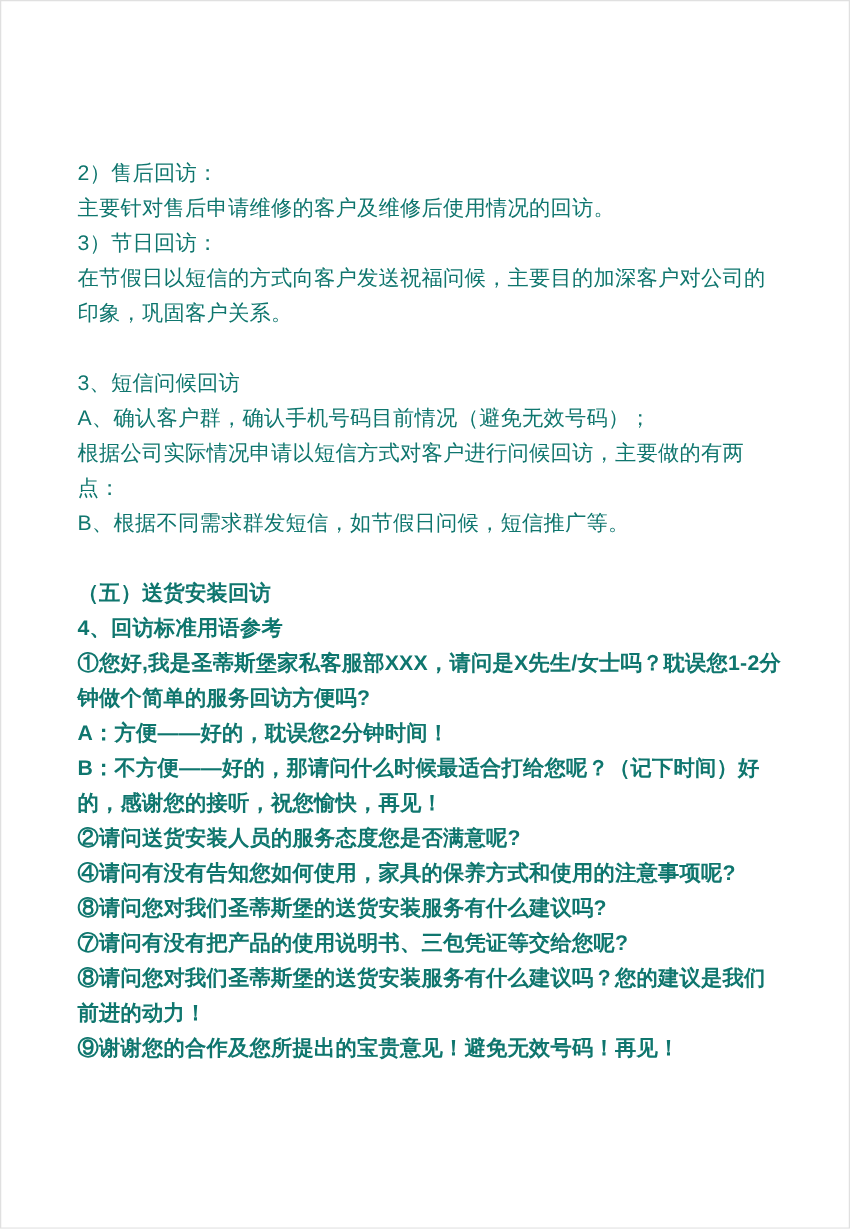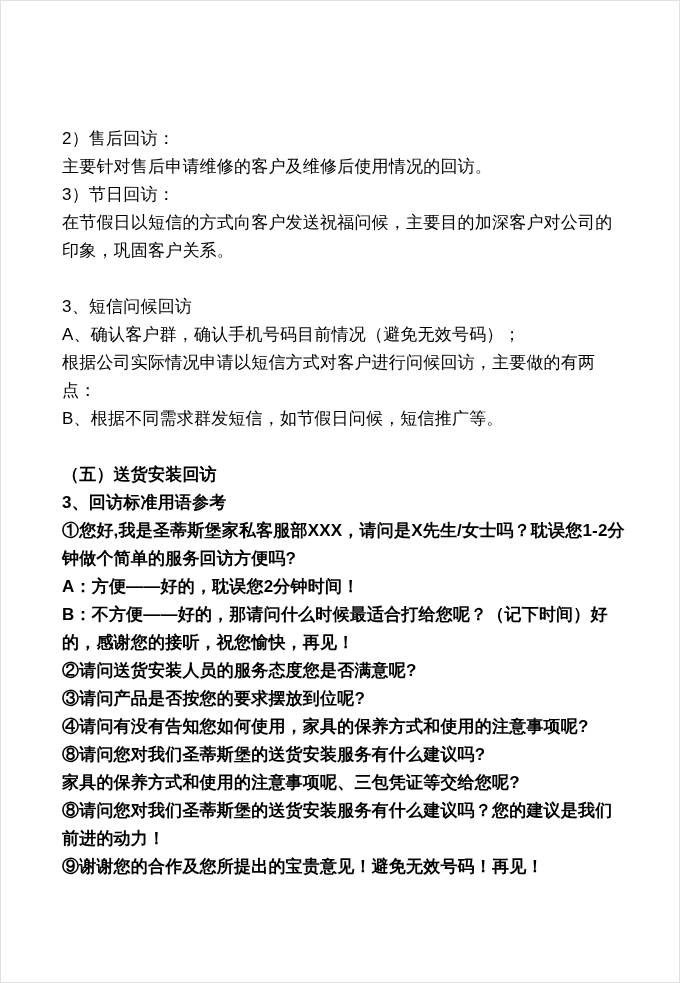--- a/index.html
+++ b/index.html
@@ -46,41 +46,40 @@
   p.para {
     margin: 0;
     padding: 0;
     word-break: break-all;
   }
 </style>
 </head>
 <body>
 
 <div class="page" style="background: rgb(255, 255, 255); border-color: rgb(224, 224, 224);">
-  <div class="content" id="doc-content" style="color: #000000;">
+  <div class="content" id="doc-content" style="color: #0f766e;">
       <section class="doc-section">
         <p class="para">2）售后回访：</p>
         <p class="para">主要针对售后申请维修的客户及维修后使用情况的回访。</p>
         <p class="para">3）节日回访：</p>
         <p class="para">在节假日以短信的方式向客户发送祝福问候，主要目的加深客户对公司的印象，巩固客户关系。</p>
       </section>
       <section class="doc-section">
         <p class="para">3、短信问候回访</p>
         <p class="para">A、确认客户群，确认手机号码目前情况（避免无效号码）；</p>
         <p class="para">根据公司实际情况申请以短信方式对客户进行问候回访，主要做的有两点：</p>
         <p class="para">B、根据不同需求群发短信，如节假日问候，短信推广等。</p>
       </section>
       <section class="doc-section">
         <p class="para">（五）送货安装回访</p>
-        <p class="para">3、回访标准用语参考</p>
+        <p class="para">4、回访标准用语参考</p>
         <p class="para">①您好,我是圣蒂斯堡家私客服部XXX，请问是X先生/女士吗？耽误您1-2分钟做个简单的服务回访方便吗?</p>
         <p class="para">A：方便——好的，耽误您2分钟时间！</p>
         <p class="para">B：不方便——好的，那请问什么时候最适合打给您呢？（记下时间）好的，感谢您的接听，祝您愉快，再见！</p>
         <p class="para">②请问送货安装人员的服务态度您是否满意呢?</p>
-        <p class="para">③请问产品是否按您的要求摆放到位呢?</p>
         <p class="para">④请问有没有告知您如何使用，家具的保养方式和使用的注意事项呢?</p>
         <p class="para">⑧请问您对我们圣蒂斯堡的送货安装服务有什么建议吗?</p>
-        <p class="para">家具的保养方式和使用的注意事项呢、三包凭证等交给您呢?</p>
+        <p class="para">⑦请问有没有把产品的使用说明书、三包凭证等交给您呢?</p>
         <p class="para">⑧请问您对我们圣蒂斯堡的送货安装服务有什么建议吗？您的建议是我们前进的动力！</p>
         <p class="para">⑨谢谢您的合作及您所提出的宝贵意见！避免无效号码！再见！</p>
       </section>
     </div>
 </div>
 
 </body></html>

